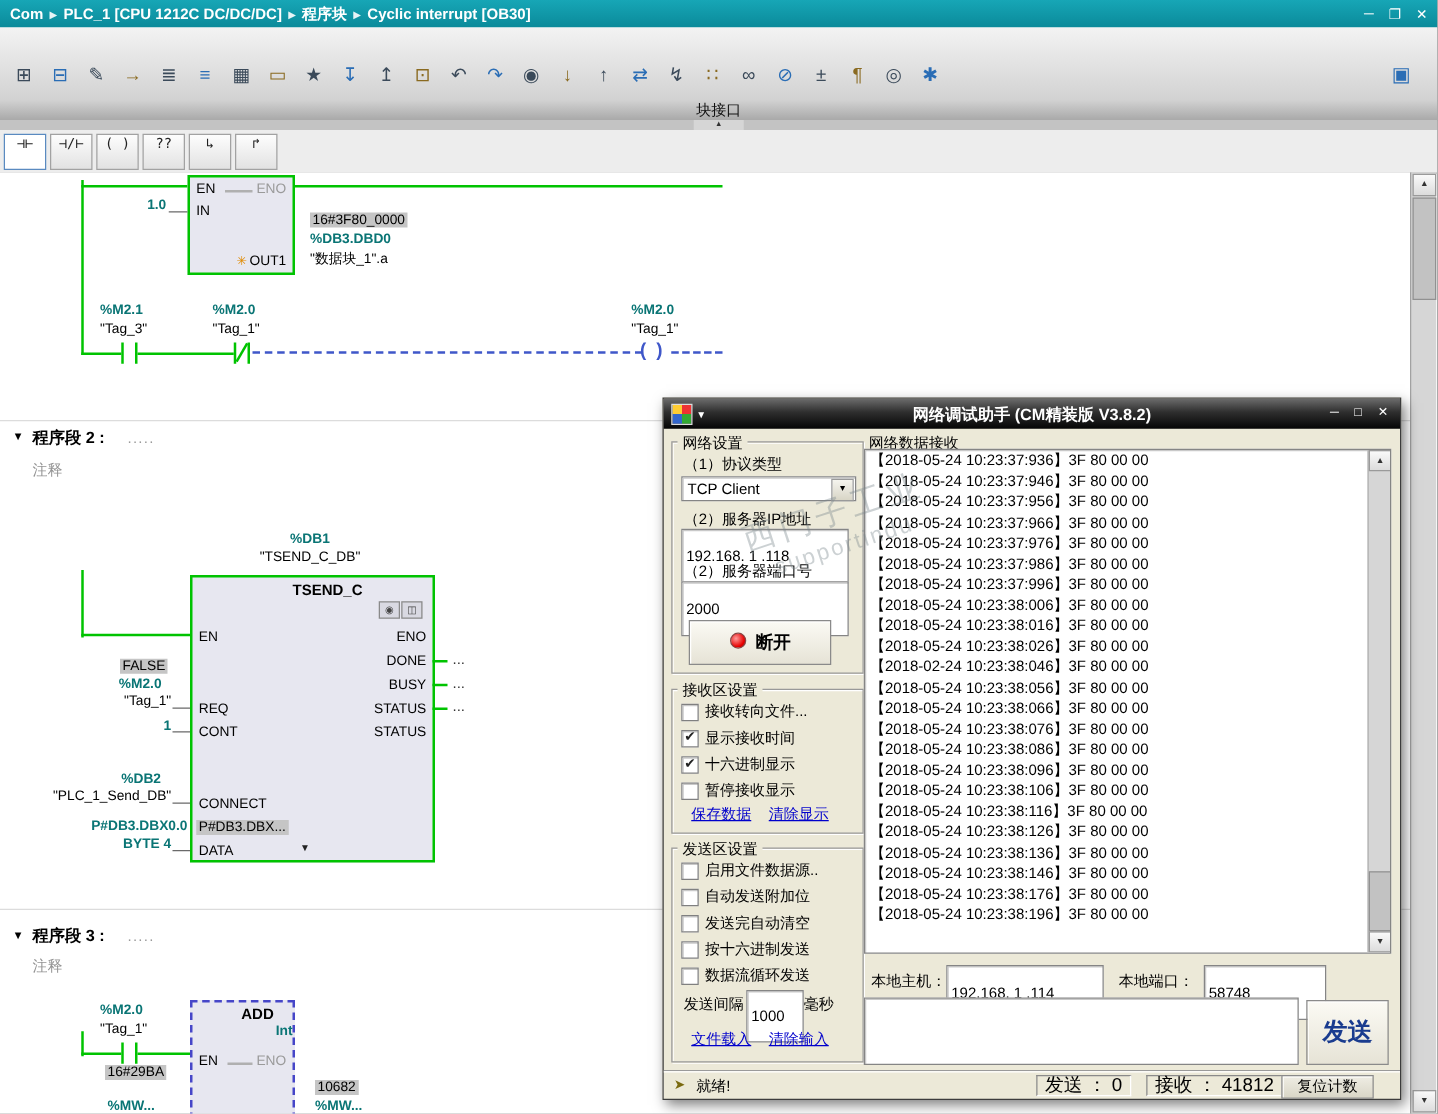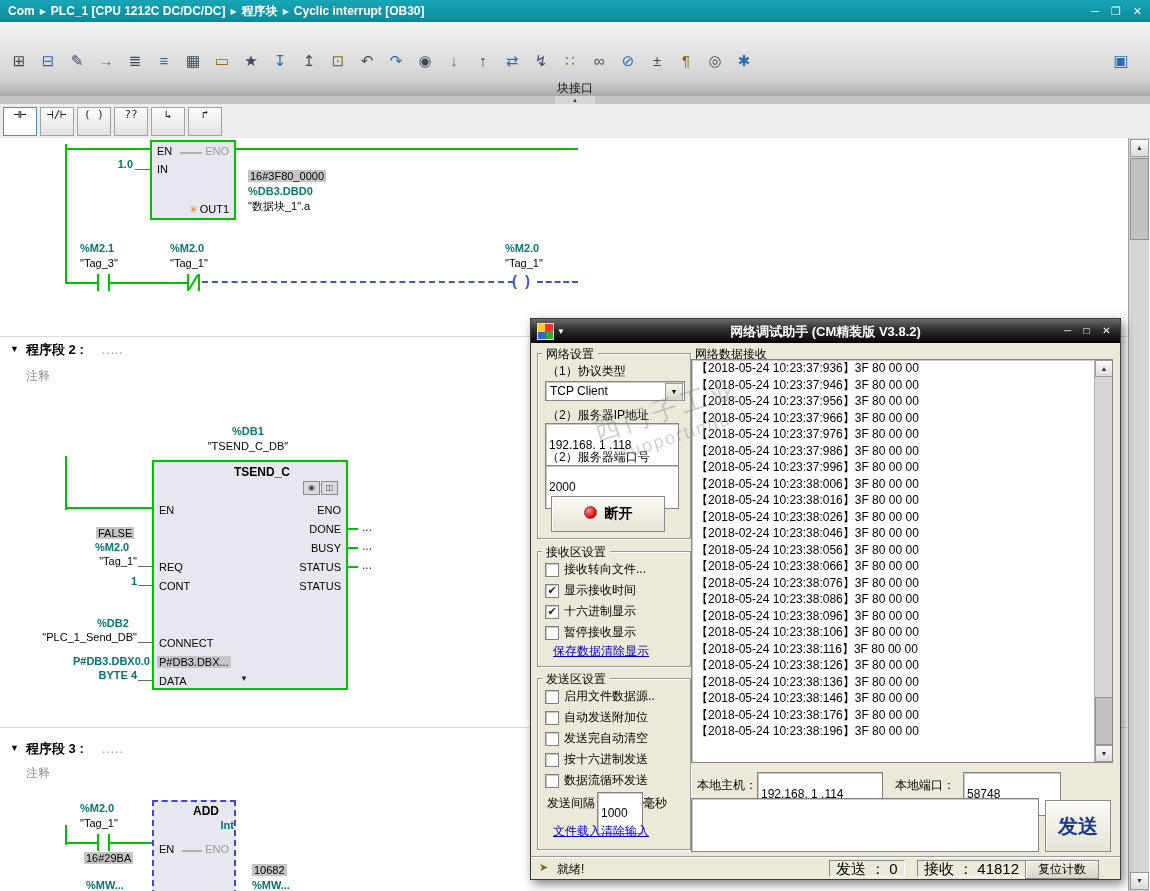--- a/index.html
+++ b/index.html
@@ -105,21 +105,21 @@
           border:1px solid #9a9a9a;font-size:7px;text-align:center;line-height:16px;cursor:pointer;}
   .btn3d{position:absolute;background:linear-gradient(#fbfaf4,#e6e3d6);border:1px solid #8a8a8a;
          box-shadow:inset 1px 1px 0 #fff;cursor:pointer;text-align:center;}
   #btn-disconnect{font-weight:bold;font-size:14px;line-height:32px;}
   .led{display:inline-block;width:11px;height:11px;border-radius:50%;vertical-align:-1px;margin-right:8px;
        background:radial-gradient(circle at 35% 35%,#ff9a9a,#e80000 65%,#900);border:1px solid #8a4444;}
   .cb-row{height:21px;display:flex;align-items:center;cursor:pointer;}
   .cb-box{width:12px;height:12px;background:#fff;border:1px solid #808080;box-shadow:inset 1px 1px 0 #c9c9c9;
           font-size:11px;line-height:11px;text-align:center;color:#222;margin-right:5px;flex:none;}
   .cb-label{font-size:12px;white-space:nowrap;}
-  .linkrow{position:absolute;display:flex;justify-content:flex-end;}
+  .linkrow{position:absolute;display:flex;gap:14px;justify-content:flex-end;}
   .link{color:#0000cc;text-decoration:underline;font-size:12px;cursor:pointer;white-space:nowrap;}
   #rx-list{position:absolute;left:160px;top:40px;width:420px;height:402px;background:#fff;
            border:1px solid #858585;box-shadow:inset 1px 1px 0 #c9c9c9;overflow:hidden;}
   .rx-line{padding-left:4px;font-size:12px;line-height:16.5px;white-space:nowrap;}
   #rx-scroll{position:absolute;right:0;top:0;width:17px;height:100%;background:#d6d6d6;border-left:1px solid #b0b0b0;}
   .rxsc-btn{position:absolute;left:0;width:16px;height:15px;background:linear-gradient(#fafafa,#dcdcdc);
             border:1px solid #9a9a9a;font-size:7px;text-align:center;line-height:15px;color:#333;cursor:pointer;}
   #rx-thumb{position:absolute;left:0;bottom:17px;width:16px;height:46px;background:#c2c2c2;border:1px solid #919191;cursor:pointer;}
   #dbg-status{position:absolute;left:0;top:538px;width:589px;height:22px;border-top:1px solid #fff;
               box-shadow:0 -1px 0 #9a9a9a;font-size:12px;}

